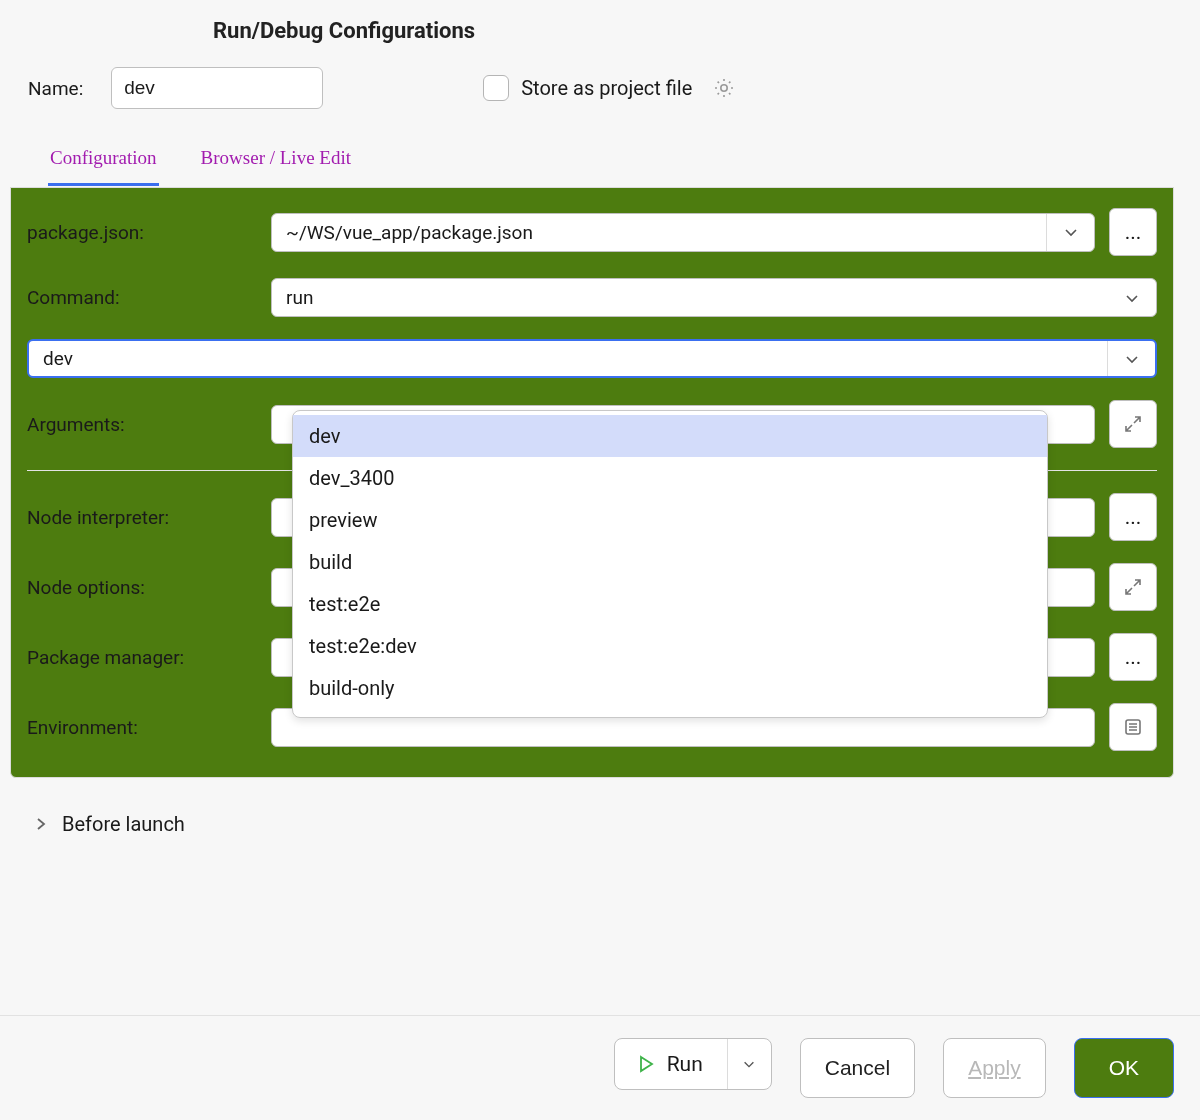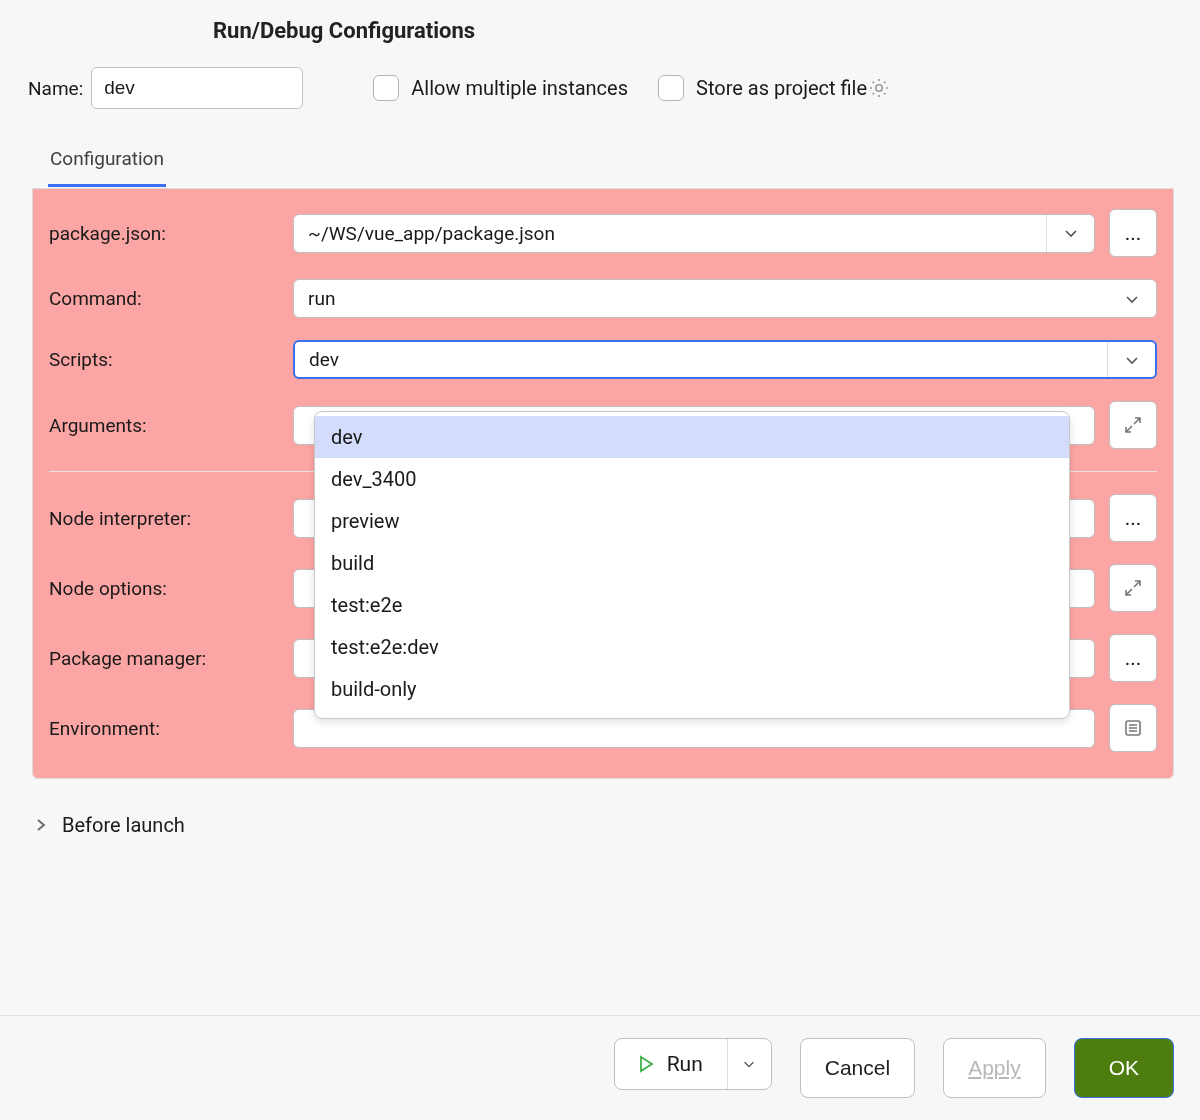--- a/index.html
+++ b/index.html
@@ -21,20 +21,21 @@
       text-align: left;
       padding: 18px 0 14px 213px;
       font-weight: 700;
       font-size: 22px;
       color: #222;
     }
     .header-row {
       display: flex;
       align-items: center;
       padding: 10px 28px 28px 28px;
+      gap: 20px;
     }
     .header-row .label {
       font-size: 19px;
     }
     .text-input {
       border: 1px solid #bfbfbf;
       border-radius: 6px;
       padding: 9px 12px;
       font-size: 19px;
       background: #fff;
@@ -62,34 +63,35 @@
 
     .tabs {
       display: flex;
       gap: 40px;
       padding: 0 48px;
       border-bottom: 1px solid transparent;
     }
     .tab {
       padding: 10px 2px 14px 2px;
       font-size: 19px;
-      color: #404040;
+      color: #a21caf;
       border-bottom: 3.5px solid transparent;
       cursor: pointer;
+      font-family: Liberation Serif, serif;
     }
     .tab.active {
       border-bottom-color: #3a6ff0;
     }
 
     .panel {
-      margin: 0 26px 0 32px;
+      margin: 0 26px 0 10px;
       border: 1px solid #dcdcdc;
       border-top: 1px solid #dcdcdc;
       border-radius: 0 0 6px 6px;
-      background: #fca5a5;
+      background: #4d7c0f;
       padding: 20px 16px 22px 16px;
       position: relative;
     }
 
     .form-row {
       display: flex;
       align-items: center;
       margin-bottom: 22px;
     }
     .form-row .row-label {
@@ -232,39 +234,36 @@
 </head>
 <body>
 
 <div class="dialog">
   <div class="title-row">Run/Debug Configurations</div>
 
   <div class="header-row">
     <span class="label">Name:</span>
     <input class="text-input name-input" value="dev" style="">
     <span style="width:70px"></span>
-    <div class="check-row">
-      <span class="checkbox"></span>
-      <span>Allow multiple instances</span>
-    </div>
     <span style="width:30px"></span>
     <div class="check-row">
       <span class="checkbox"></span>
       <span>Store as project file</span>
     </div>
     <span class="gear-icon">
       <svg width="24" height="24" viewBox="0 0 24 24" fill="none" stroke="#9a9a9a" stroke-width="1.6">
         <circle cx="12" cy="12" r="3.2"></circle>
         <path d="M12 3v2M12 19v2M3 12h2M19 12h2M5.6 5.6l1.4 1.4M17 17l1.4 1.4M18.4 5.6L17 7M7 17l-1.4 1.4"></path>
       </svg>
     </span>
   </div>
 
   <div class="tabs">
     <div class="tab active">Configuration</div>
+    <div class="tab">Browser / Live Edit</div>
   </div>
 
   <div class="panel">
 
     <div class="form-row">
       <div class="row-label">package.json:</div>
       <div class="row-controls">
         <div class="combo">
           <div class="combo-text">~/WS/vue_app/package.json</div>
           <div class="combo-btn">
@@ -289,21 +288,20 @@
               <svg width="16" height="16" viewBox="0 0 16 16" fill="none" stroke="#555" stroke-width="1.6">
                   <path d="M3 6l5 5 5-5"></path>
                 </svg>
             </span>
           </div>
         </div>
       </div>
     </div>
 
     <div class="form-row">
-      <div class="row-label">Scripts:</div>
       <div class="row-controls">
         <div class="combo focus">
           <div class="combo-text">dev</div>
           <div class="combo-btn">
             <span class="chevron-down">
               <svg width="16" height="16" viewBox="0 0 16 16" fill="none" stroke="#555" stroke-width="1.6">
                   <path d="M3 6l5 5 5-5"></path>
                 </svg>
             </span>
           </div>

